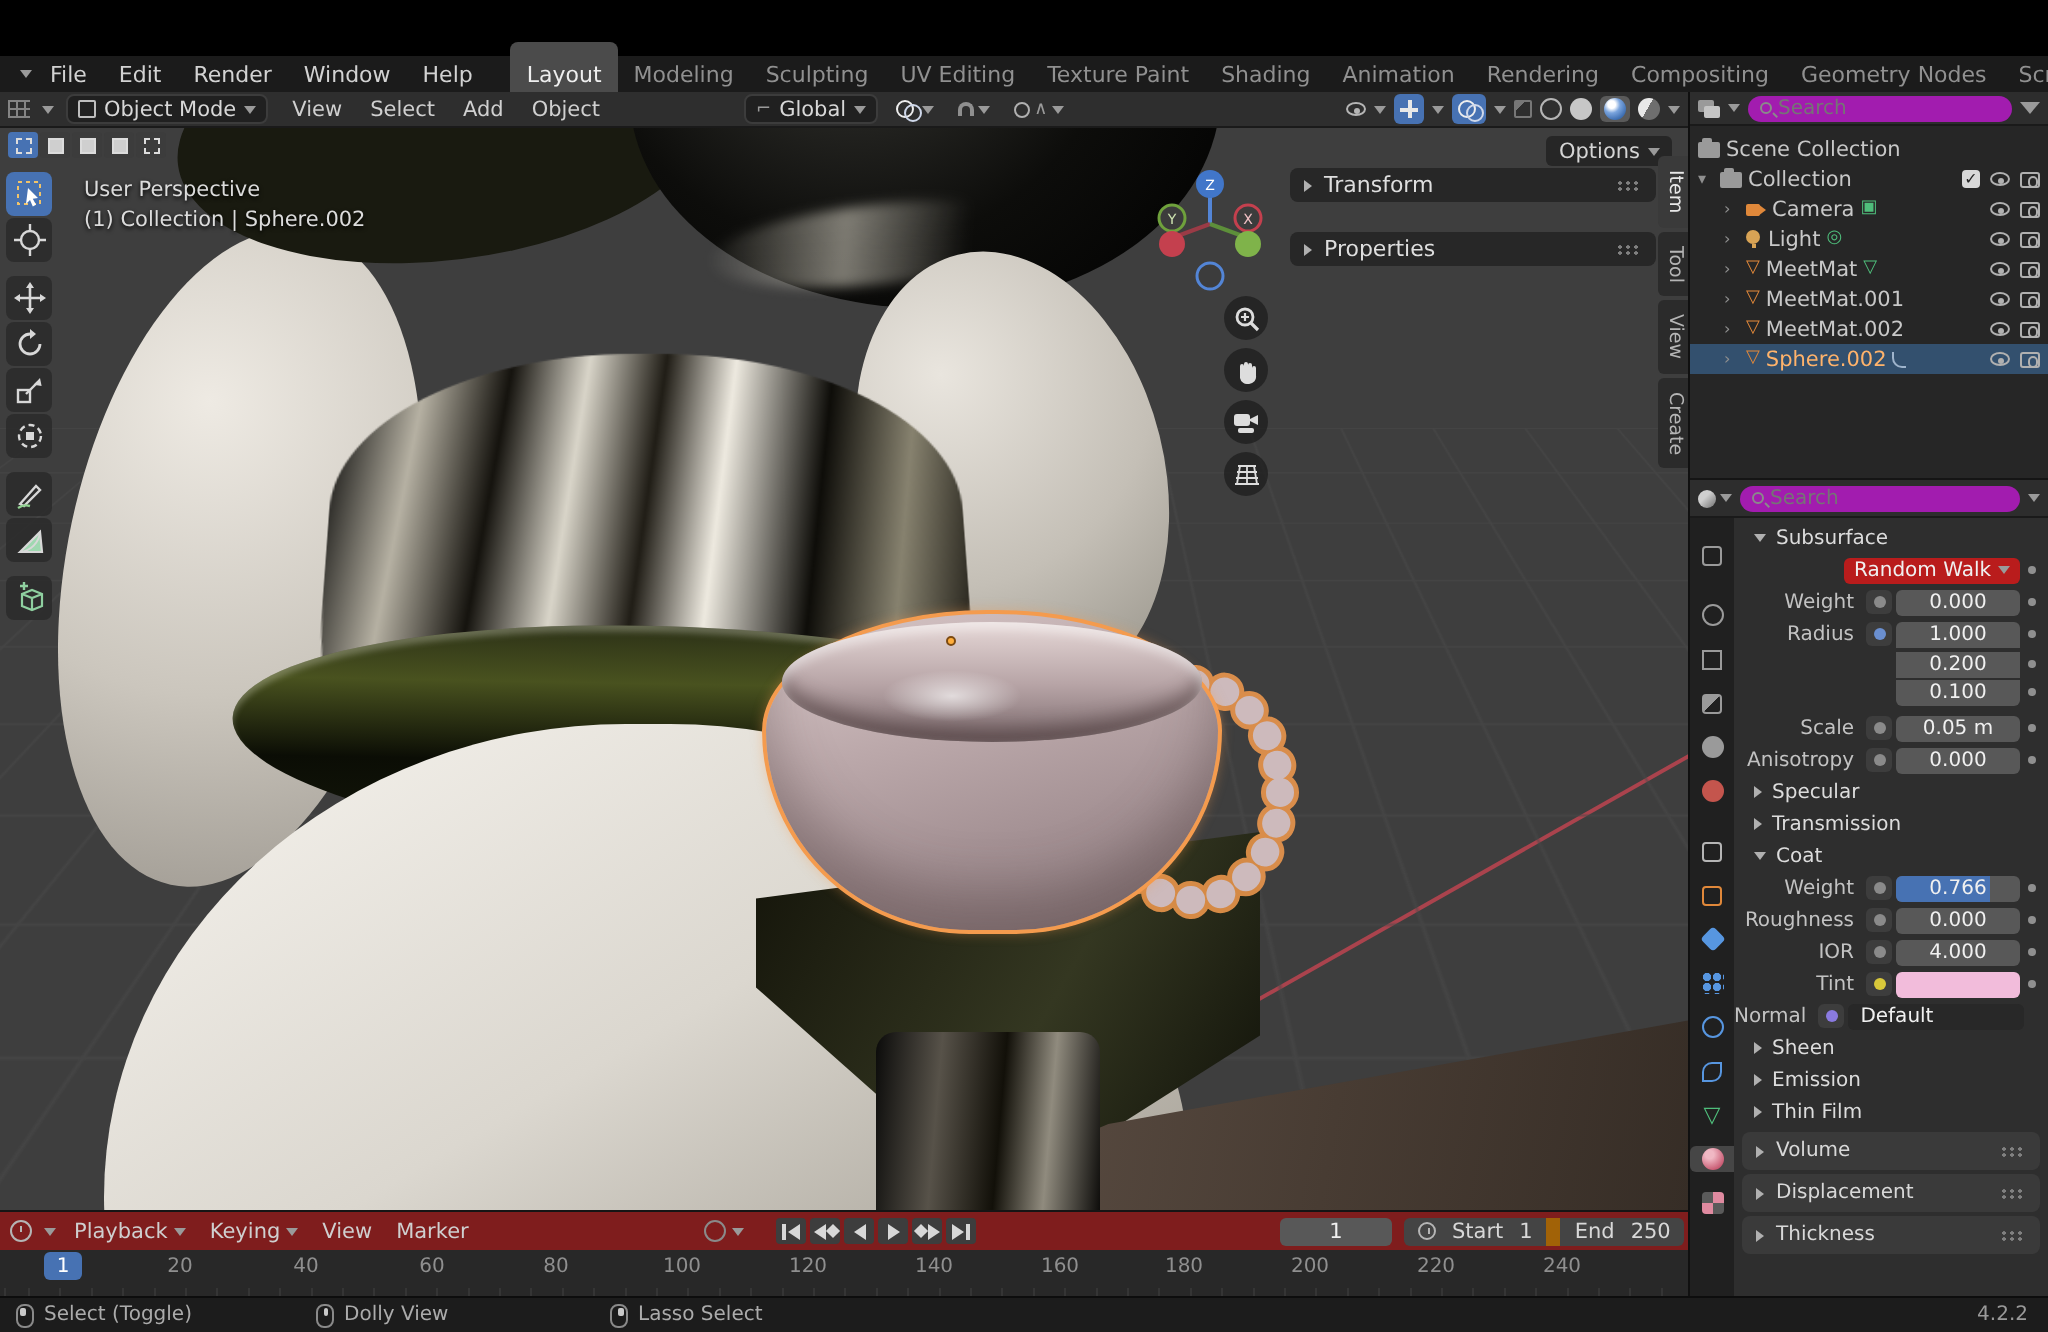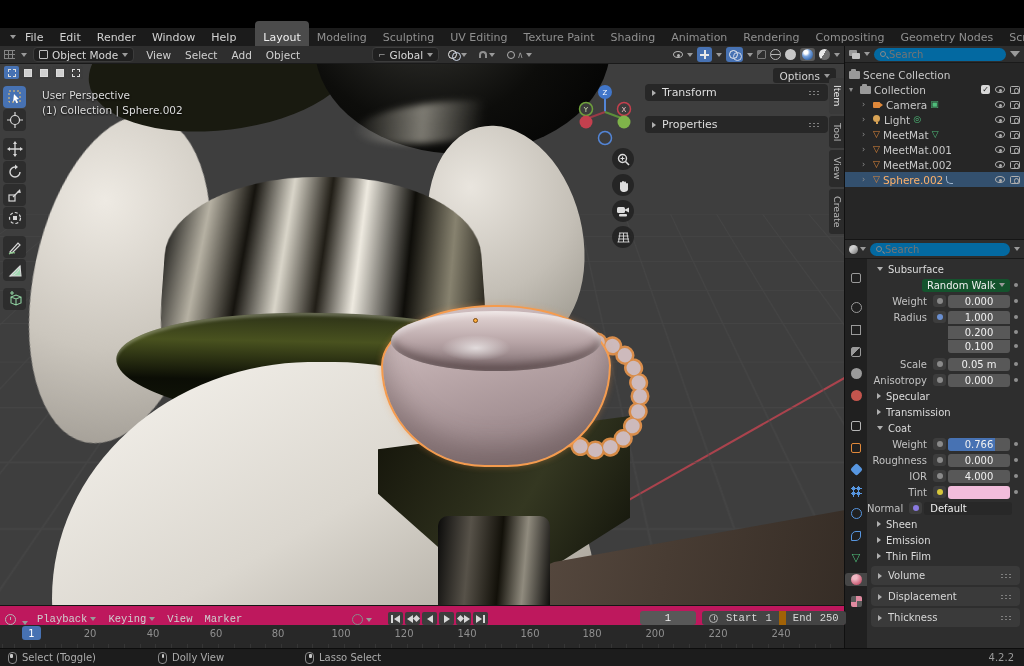--- a/index.html
+++ b/index.html
@@ -126,21 +126,21 @@
   .nside { position:absolute; left:645px; top:20px; width:183px; display:flex; flex-direction:column; gap:15px; }
   .nside-row { height:17px; background:rgba(37,37,37,.92); border-radius:4px; display:flex; align-items:center; gap:6px; padding:0 7px; color:#dedede; }
   .grip { margin-left:auto; width:13px; height:6px;
     background:radial-gradient(#808080 1px, transparent 1.2px); background-size:4px 3px; }
   .side-tabs { position:absolute; right:0; top:14px; width:15px; display:flex; flex-direction:column; gap:2px; }
   .side-tab { writing-mode:vertical-rl; font-size:9.5px; color:#b5b5b5; background:#2b2b2b; border-radius:3px 0 0 3px; padding:7px 1px; text-align:center; }
   .side-tab.active { background:#3a3a3a; color:#e8e8e8; }
 
   
   .timeline { height:43px; background:#262626; border-top:1px solid #151515; }
-  .tl-header { height:19px; background:#be185d; display:flex; align-items:flex-end; gap:6px; padding:0 5px; font-size:10.5px; position:relative;font-family:Liberation Mono, monospace; }
+  .tl-header { height:19px; background:#7f1d1d; display:flex; align-items:center; gap:6px; padding:0 5px; font-size:10.5px; position:relative; }
   .tl-menu { color:#cfcfcf; display:flex; align-items:center; gap:3px; padding:0 3px; }
   .clockico { width:11px; height:11px; border:1.3px solid #b5b5b5; border-radius:50%; position:relative; }
   .clockico::after { content:""; position:absolute; left:4px; top:1.5px; width:1.2px; height:3.5px; background:#b5b5b5; }
   .pb-cluster { position:absolute; left:388px; display:flex; gap:2px; align-items:center; }
   .pbtn { width:15px; height:13px; background:#3d3d3d; border-radius:2px; display:flex; align-items:center; justify-content:center; gap:1px; }
   .t-l { width:0; height:0; border-top:4px solid transparent; border-bottom:4px solid transparent; border-right:6px solid #d8d8d8; }
   .t-r { width:0; height:0; border-top:4px solid transparent; border-bottom:4px solid transparent; border-left:6px solid #d8d8d8; }
   .vbar { width:2px; height:8px; background:#d8d8d8; }
   .dia { width:5px; height:5px; background:#d8d8d8; transform:rotate(45deg); }
   .autokey { width:11px; height:11px; border:1.5px solid #8a8a8a; border-radius:50%; }
@@ -151,21 +151,21 @@
   .range-cell + .range-cell { border-left:7px solid #a16207; }
   .tl-ruler { position:relative; height:24px; background:#282828;
     background-image:repeating-linear-gradient(90deg,#353535 0 1px, transparent 1px 15.7px);
     background-position:14px bottom; background-size:100% 5px; background-repeat:repeat-x; }
   .tick { position:absolute; top:3px; transform:translateX(-50%); color:#8f8f8f; font-size:10px; }
   .playhead { position:absolute; left:22px; top:1px; width:19px; height:14px; background:#4772b3; border-radius:3px;
     color:#fff; font-size:10px; display:flex; align-items:center; justify-content:center; }
 
   
   .outl-header { height:17px; background:#2d2d2d; display:flex; align-items:center; gap:4px; padding:0 4px; border-bottom:1px solid #1a1a1a; }
-  .search-box { flex:1; display:flex; align-items:center; gap:3px; background:#0369a1; border-radius:8px; height:13px; padding:0 6px; }
+  .search-box { flex:1; display:flex; align-items:center; gap:3px; background:#a21caf; border-radius:8px; height:13px; padding:0 6px; }
   .search-box input { background:transparent; border:none; outline:none; color:#cfcfcf; font-size:10px; width:100%; font-family:"DejaVu Sans",sans-serif; }
   .mag { width:6px; height:6px; border:1.2px solid #8a8a8a; border-radius:50%; position:relative; flex:none; }
   .mag::after { content:""; position:absolute; left:5px; top:5px; width:3px; height:1.2px; background:#8a8a8a; transform:rotate(45deg); }
   .funnel { width:0; height:0; border-left:5px solid transparent; border-right:5px solid transparent; border-top:6px solid #9a9a9a; }
   .outliner { height:176px; background:#262626; padding-top:4px; font-size:10.5px; overflow:hidden; }
   .o-row { height:15px; display:flex; align-items:center; gap:3px; padding:0 4px; color:#c8c8c8; }
   .o-row.selected { background:#33506e; }
   .o-row.selected .o-name { color:#ffb36b; }
   .o-ind1 { width:10px; flex:none; }
   .o-exp { color:#8f8f8f; font-size:8px; width:8px; flex:none; }
@@ -204,21 +204,21 @@
   .sec-head .c-d { width:0; height:0; border-left:3.5px solid transparent; border-right:3.5px solid transparent; border-top:4.5px solid #b0b0b0; }
   .sec-head .c-r { width:0; height:0; border-top:3.5px solid transparent; border-bottom:3.5px solid transparent; border-left:4.5px solid #b0b0b0; }
   .prow { height:16px; display:flex; align-items:center; padding-right:2px; }
   .plabel { flex:1; text-align:right; padding-right:6px; color:#c2c2c2; white-space:nowrap; }
   .pdec { width:13px; height:12px; background:#3d3d3d; border-radius:3px; margin-right:2px; display:flex; align-items:center; justify-content:center; flex:none; }
   .pdec i { width:6px; height:6px; border-radius:50%; background:#8a8a8a; display:block; }
   .pdec.blue i { background:#6a8fd0; } .pdec.yellow i { background:#d8c83a; } .pdec.purple i { background:#8a7ae0; }
   .pfield { width:62px; height:13px; background:#585858; border-radius:3px; color:#f0f0f0;
     display:flex; align-items:center; justify-content:center; flex:none; position:relative; overflow:hidden; }
   .pfield.stk-t { border-radius:3px 3px 0 0; } .pfield.stk-m { border-radius:0; margin-top:1px; } .pfield.stk-b { border-radius:0 0 3px 3px; margin-top:1px; }
-  .pfield.dd { width:88px; background:#14532d; justify-content:space-between; padding:0 5px; }
+  .pfield.dd { width:88px; background:#b91c1c; justify-content:space-between; padding:0 5px; }
   .pfield.fill::before { content:""; position:absolute; left:0; top:0; bottom:0; width:76%; background:#4772b3; }
   .pfield span { position:relative; }
   .pfield.dark { width:88px; background:#282828; justify-content:flex-start; padding:0 6px; }
   .panim { width:12px; display:flex; justify-content:center; flex:none; }
   .adot { width:4px; height:4px; border-radius:50%; background:#8f8f8f; display:block; }
   .ppanel { height:19px; margin:2px 4px 0 4px; background:#3a3a3a; border-radius:4px; display:flex; align-items:center; gap:6px; padding:0 7px; color:#d8d8d8; }
   .swatch { width:62px; height:13px; border-radius:3px; flex:none; }
 
   
   .statusbar { position:absolute; left:0; bottom:0; width:1024px; height:18px; background:#1c1c1c; border-top:1px solid #0d0d0d;

